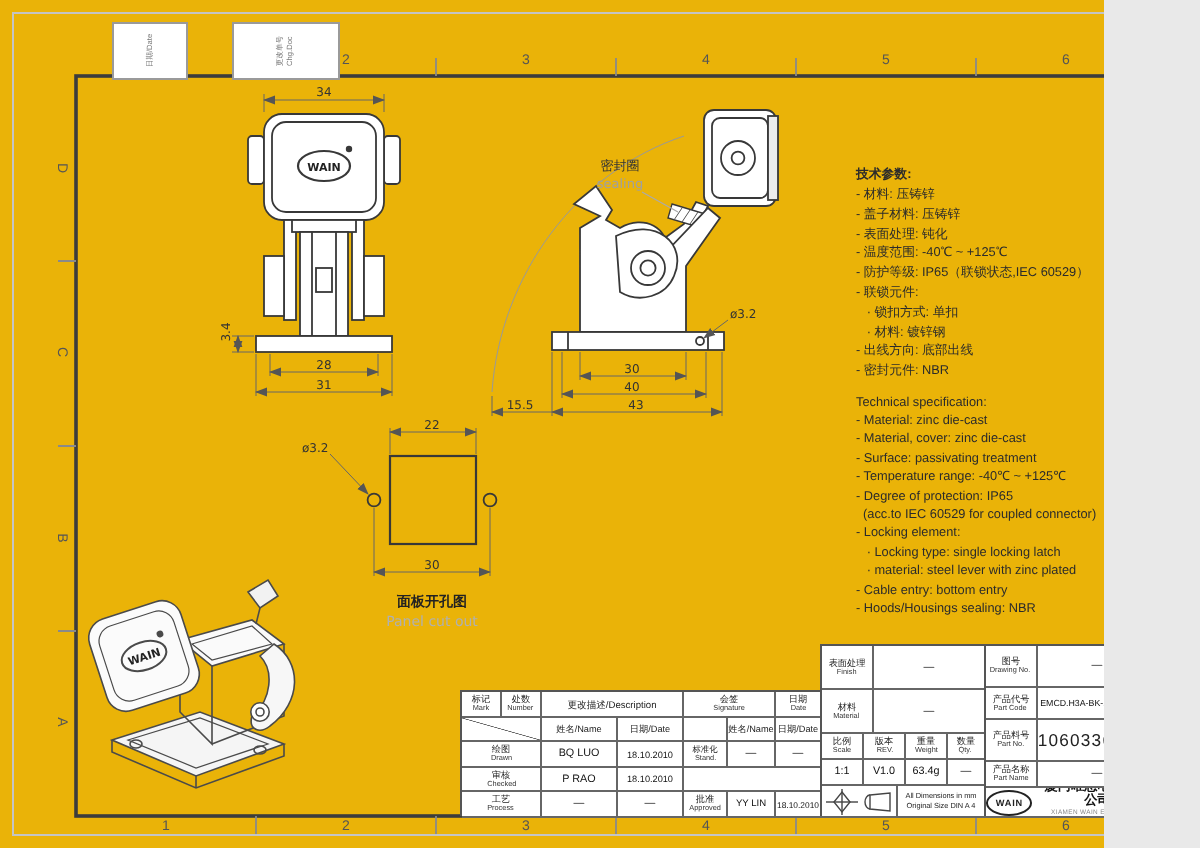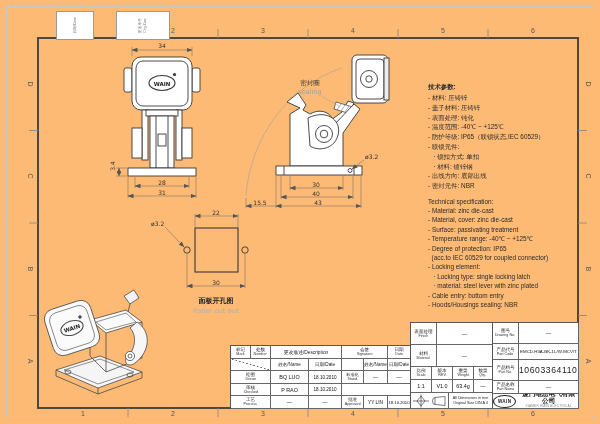--- a/index.html
+++ b/index.html
@@ -1,16 +1,16 @@
 <!DOCTYPE html>
 <html><head>
 <meta charset="utf-8">
 <style>
   html,body{margin:0;padding:0;background:#e9e9e9;}
-  .sheet{position:relative;width:600px;height:424px;background:#fdba74;overflow:hidden;
+  .sheet{position:relative;width:552px;height:424px;background:#eab308;overflow:hidden;
          font-family:"Liberation Sans",sans-serif;color:#222;}
   .abs{position:absolute;left:0;top:0;}
   
   .mnum{position:absolute;width:12px;text-align:center;font-size:7px;color:#555;line-height:10px;}
   .mrow{position:absolute;width:10px;height:10px;text-align:center;font-size:7px;color:#555;line-height:10px;transform:rotate(90deg);}
   
   .cbox{position:absolute;border:1px solid #9a9a9a;background:#fff;display:flex;align-items:center;justify-content:center;}
   .rot{transform:rotate(-90deg);font-size:3.8px;color:#777;white-space:nowrap;text-align:center;line-height:1.2;}
   
   .spec{position:absolute;width:155px;font-size:6.4px;color:#2b2b2b;}

